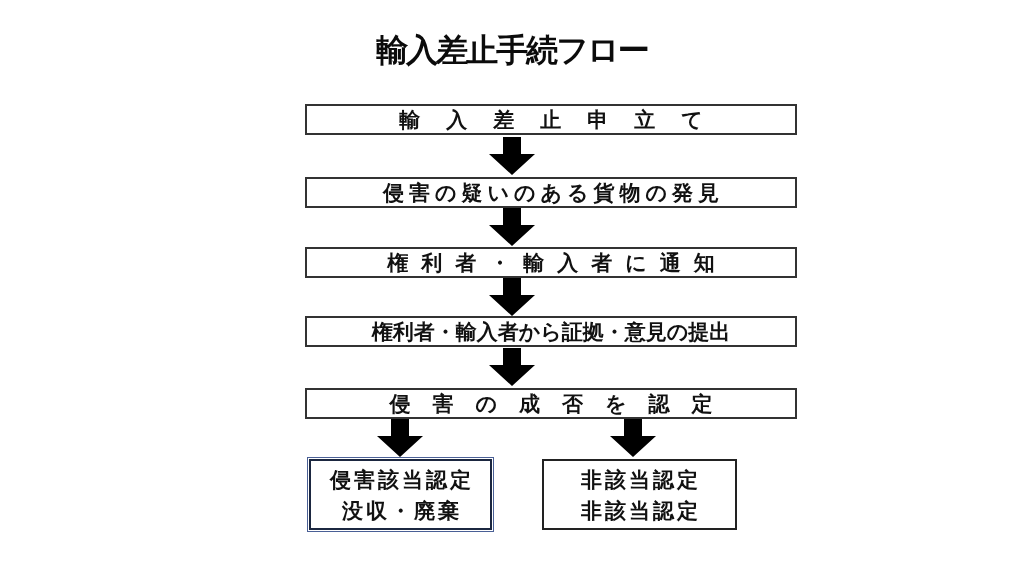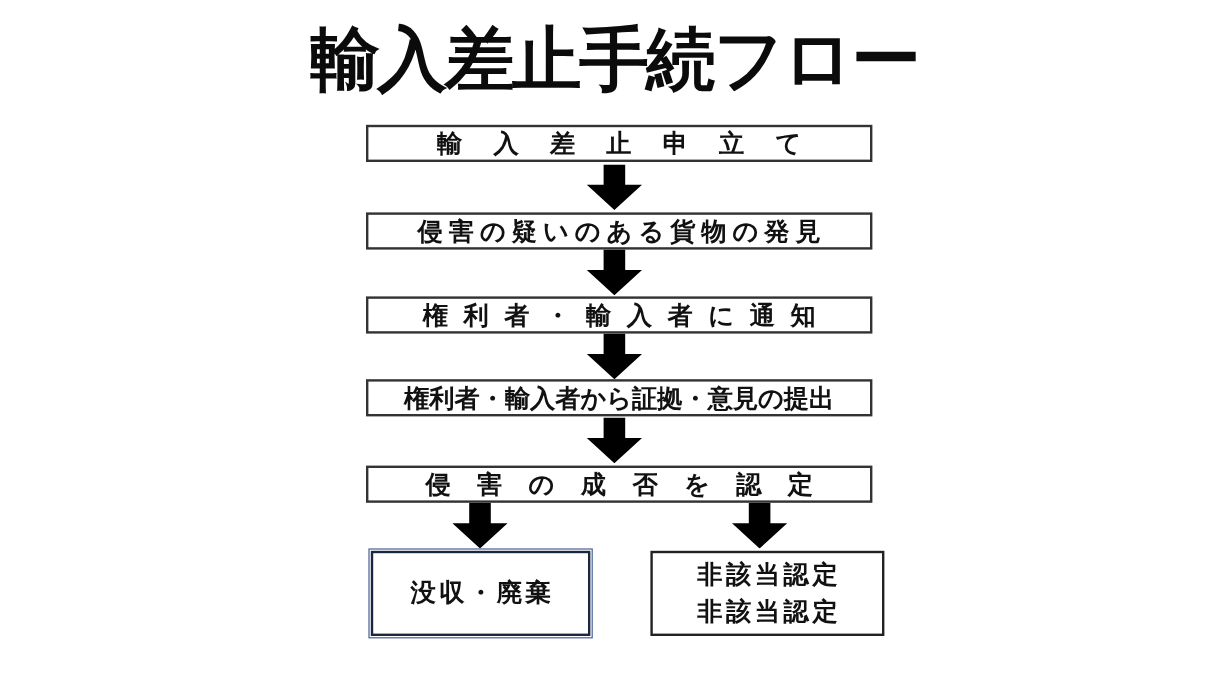--- a/index.html
+++ b/index.html
@@ -14,31 +14,31 @@
     height: 576px;
     background: #ffffff;
     overflow: hidden;
   }
   .page-title {
     position: absolute;
     top: 22px;
     left: 0;
     width: 1024px;
     text-align: center;
-    font-size: 58px;
+    font-size: 32px;
     line-height: 56px;
     font-weight: 700;
     color: #0b0b0b;
     letter-spacing: -2px;
     margin: 0;
   }
   .step-box {
     position: absolute;
     left: 305px;
-    width: 422px;
+    width: 492px;
     height: 31px;
     box-sizing: border-box;
     border: 2px solid #333333;
     background: #ffffff;
     display: flex;
     align-items: center;
     justify-content: center;
     font-size: 21px;
     font-weight: 700;
     color: #111111;
@@ -152,20 +152,21 @@
     </svg>
   </div>
 
   <div class="arrow arrow-right">
     <svg viewBox="0 0 46 38" xmlns="http://www.w3.org/2000/svg" aria-hidden="true">
       <path d="M14 0 H32 V17 H46 L23 38 L0 17 H14 Z" fill="#000000"></path>
     </svg>
   </div>
 
   <div class="outcome-box outcome-infringement">
+    <span class="line">侵害該当認定</span>
     <span class="line">没収・廃棄</span>
   </div>
 
   <div class="outcome-box outcome-clear">
     <span class="line">非該当認定</span>
     <span class="line">非該当認定</span>
   </div>
 
 </div>
 

